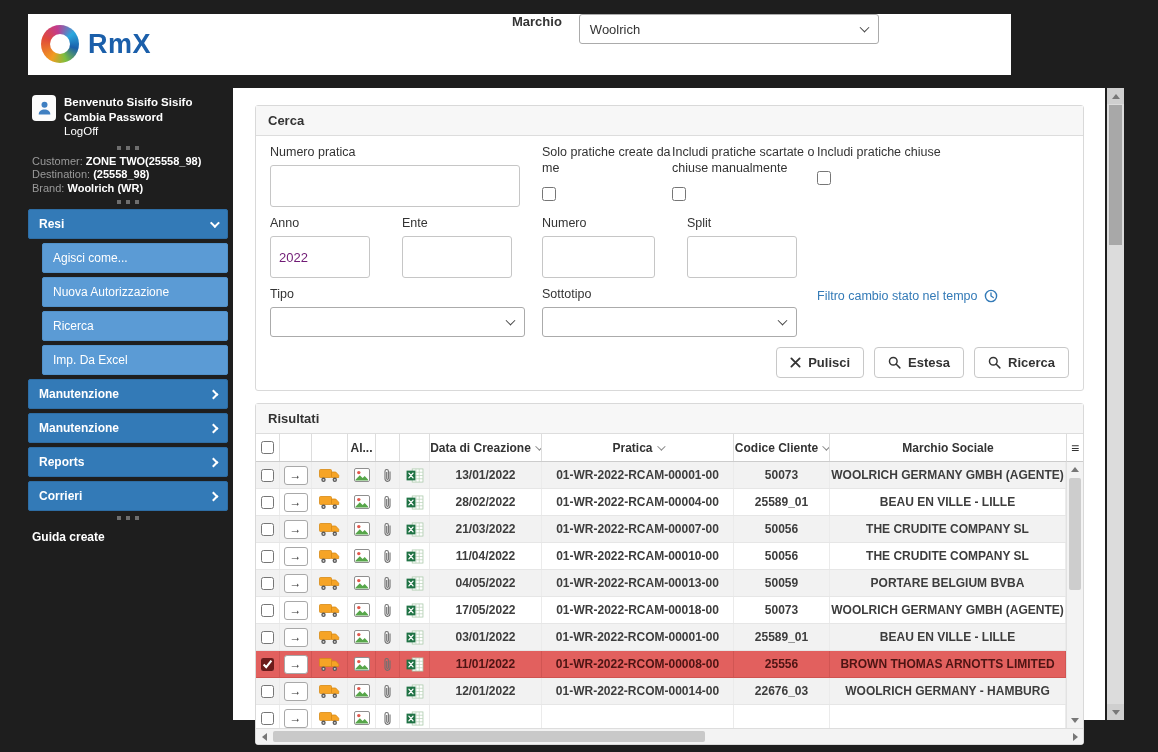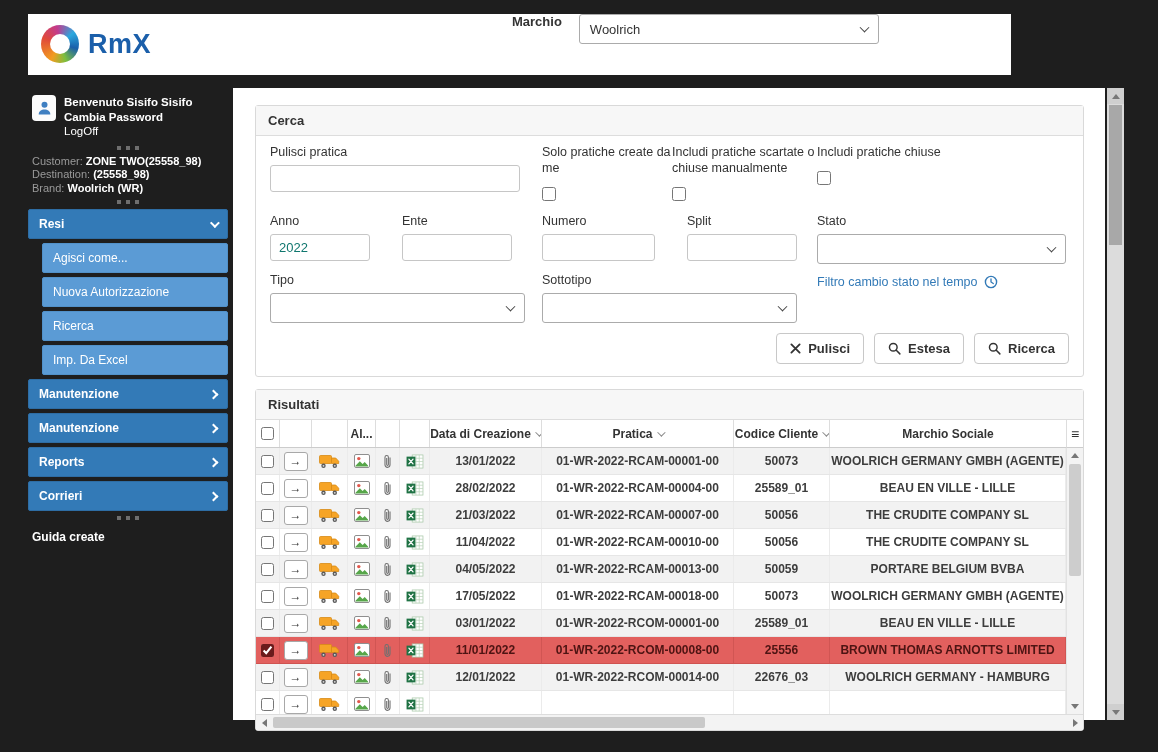--- a/index.html
+++ b/index.html
@@ -53,21 +53,21 @@
   .box-head { height:30px; background:#f7f7f7; border-bottom:1px solid #ddd; display:flex; align-items:center;
     padding:0 12px; font-size:13px; font-weight:bold; color:#333; }
 
   
   .cerca-body { padding:8px 14px 12px; }
   .f-row { display:grid; margin-bottom:8px; }
   .r1 { grid-template-columns:272px 130px 145px 1fr; }
   .r2 { grid-template-columns:132px 140px 145px 130px 1fr; }
   .r3 { grid-template-columns:272px 275px 1fr; }
   .f-label { font-size:12.5px; color:#333; margin-bottom:5px; line-height:16px; }
-  input.text { height:27px; border:1px solid #c6c6c6; border-radius:3px; padding:1px 8px; font-size:13px; color:#0f766e;
+  input.text { height:42px; border:1px solid #c6c6c6; border-radius:3px; padding:1px 8px; font-size:13px; color:#701a75;
     font-family:inherit; background:#fff; }
   .w250{width:250px;} .w100{width:100px;} .w110{width:110px;} .w113{width:113px;} .w255{width:255px;} .selfull{width:99%;}
   .cbx { width:14px; height:14px; margin-top:6px; accent-color:#4a4a4a; }
   .filter-link { font-size:12.5px; color:var(--link-blue,#337ab7); display:inline-flex; align-items:center; gap:6px; cursor:pointer; margin-top:2px; }
   .btn-row { display:flex; justify-content:flex-end; gap:10px; margin-top:10px; }
   .btn { display:inline-flex; align-items:center; gap:7px; height:31px; padding:0 13px; background:#fff; border:1px solid #c8c8c8;
     border-radius:4px; font-size:13px; font-weight:600; color:#333; cursor:pointer; font-family:inherit; }
 
   
   .results-box { margin-top:12px; }
@@ -207,21 +207,21 @@
   <div class="guide">Guida create</div>
 </div>
 
 <div class="main-panel">
 
   <div class="panel-box">
     <div class="box-head">Cerca</div>
     <div class="cerca-body">
       <div class="f-row r1">
         <div>
-          <div class="f-label">Pulisci pratica</div>
+          <div class="f-label">Numero pratica</div>
           <input class="text w250" value="" style="">
         </div>
         <div>
           <div class="f-label">Solo pratiche create da me</div>
           <input type="checkbox" class="cbx" style="">
         </div>
         <div>
           <div class="f-label">Includi pratiche scartate o chiuse manualmente</div>
           <input type="checkbox" class="cbx" style="">
         </div>
@@ -239,27 +239,20 @@
           <div class="f-label">Ente</div>
           <input class="text w110" value="" style="">
         </div>
         <div>
           <div class="f-label">Numero</div>
           <input class="text w113" value="" style="">
         </div>
         <div>
           <div class="f-label">Split</div>
           <input class="text w110" value="" style="">
-        </div>
-        <div>
-          <div class="f-label">Stato</div>
-          <div class="select selfull">
-            <span></span>
-            <span class="sel-chev"></span>
-          </div>
         </div>
       </div>
       <div class="f-row r3">
         <div>
           <div class="f-label">Tipo</div>
           <div class="select w255">
             <span></span>
             <span class="sel-chev"></span>
           </div>
         </div>

